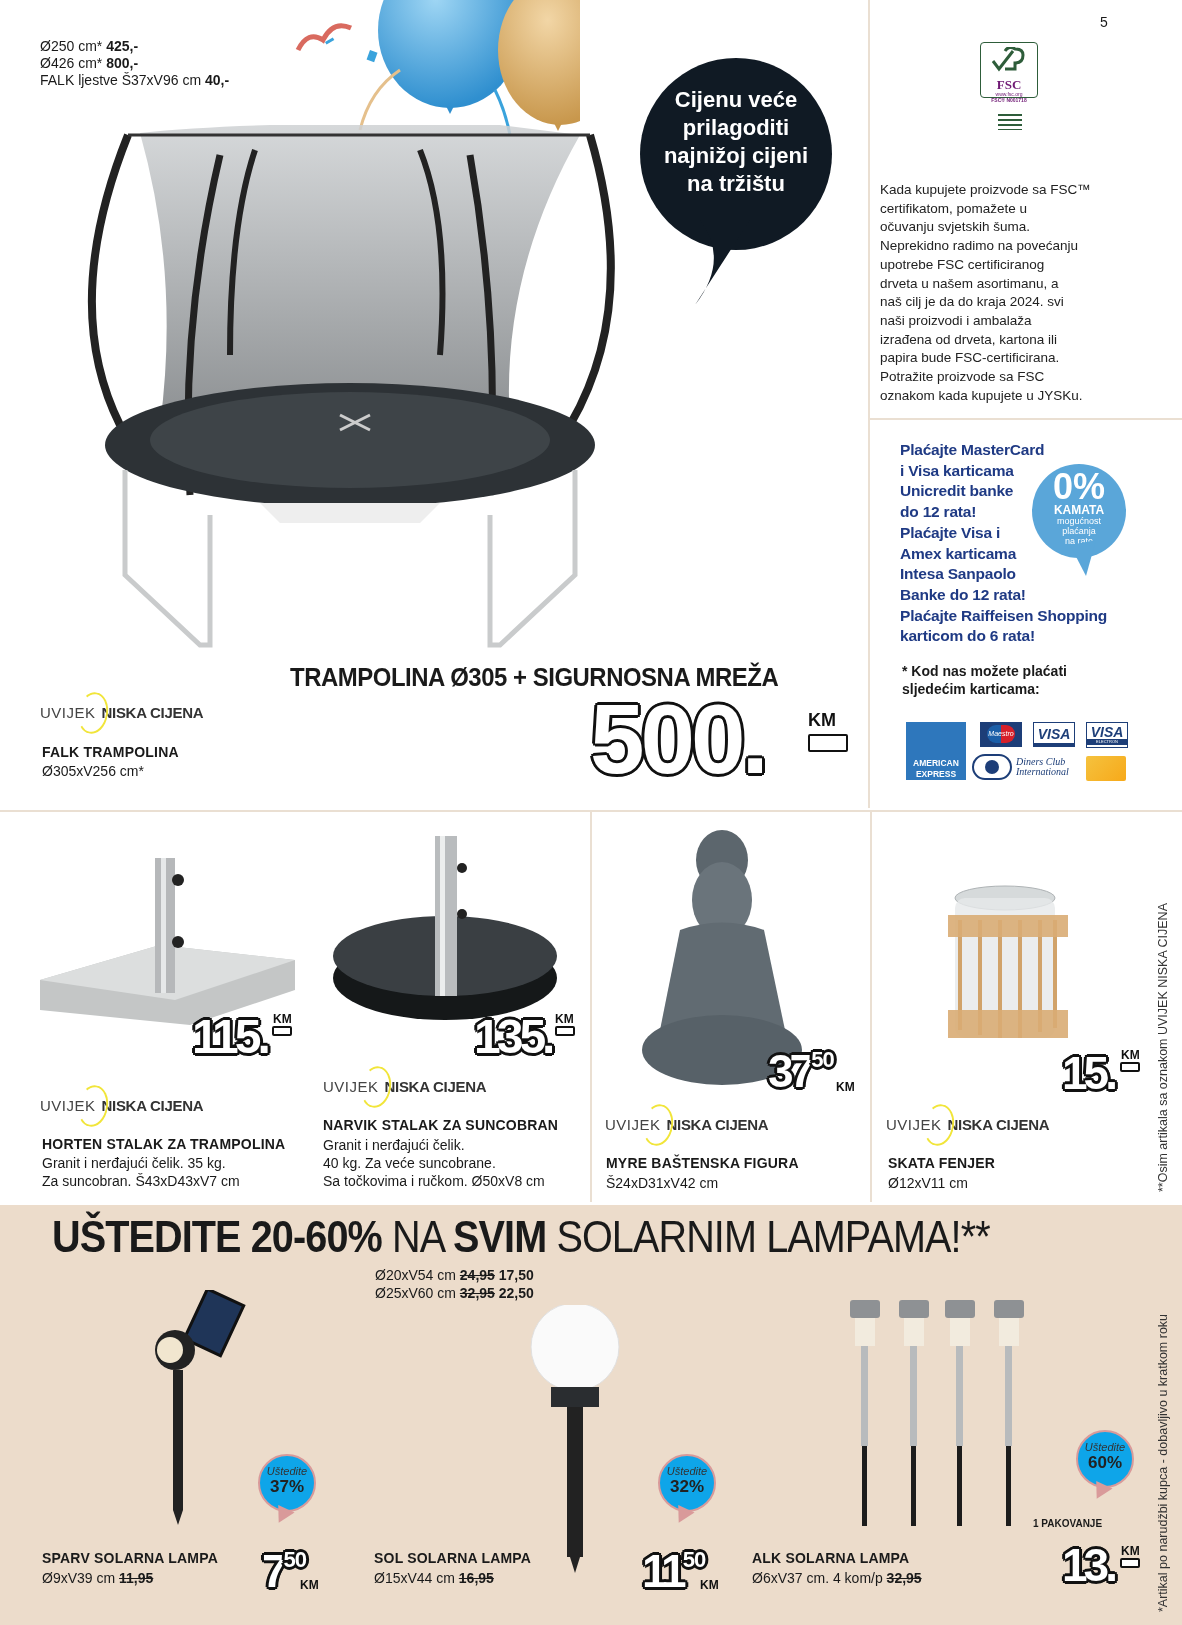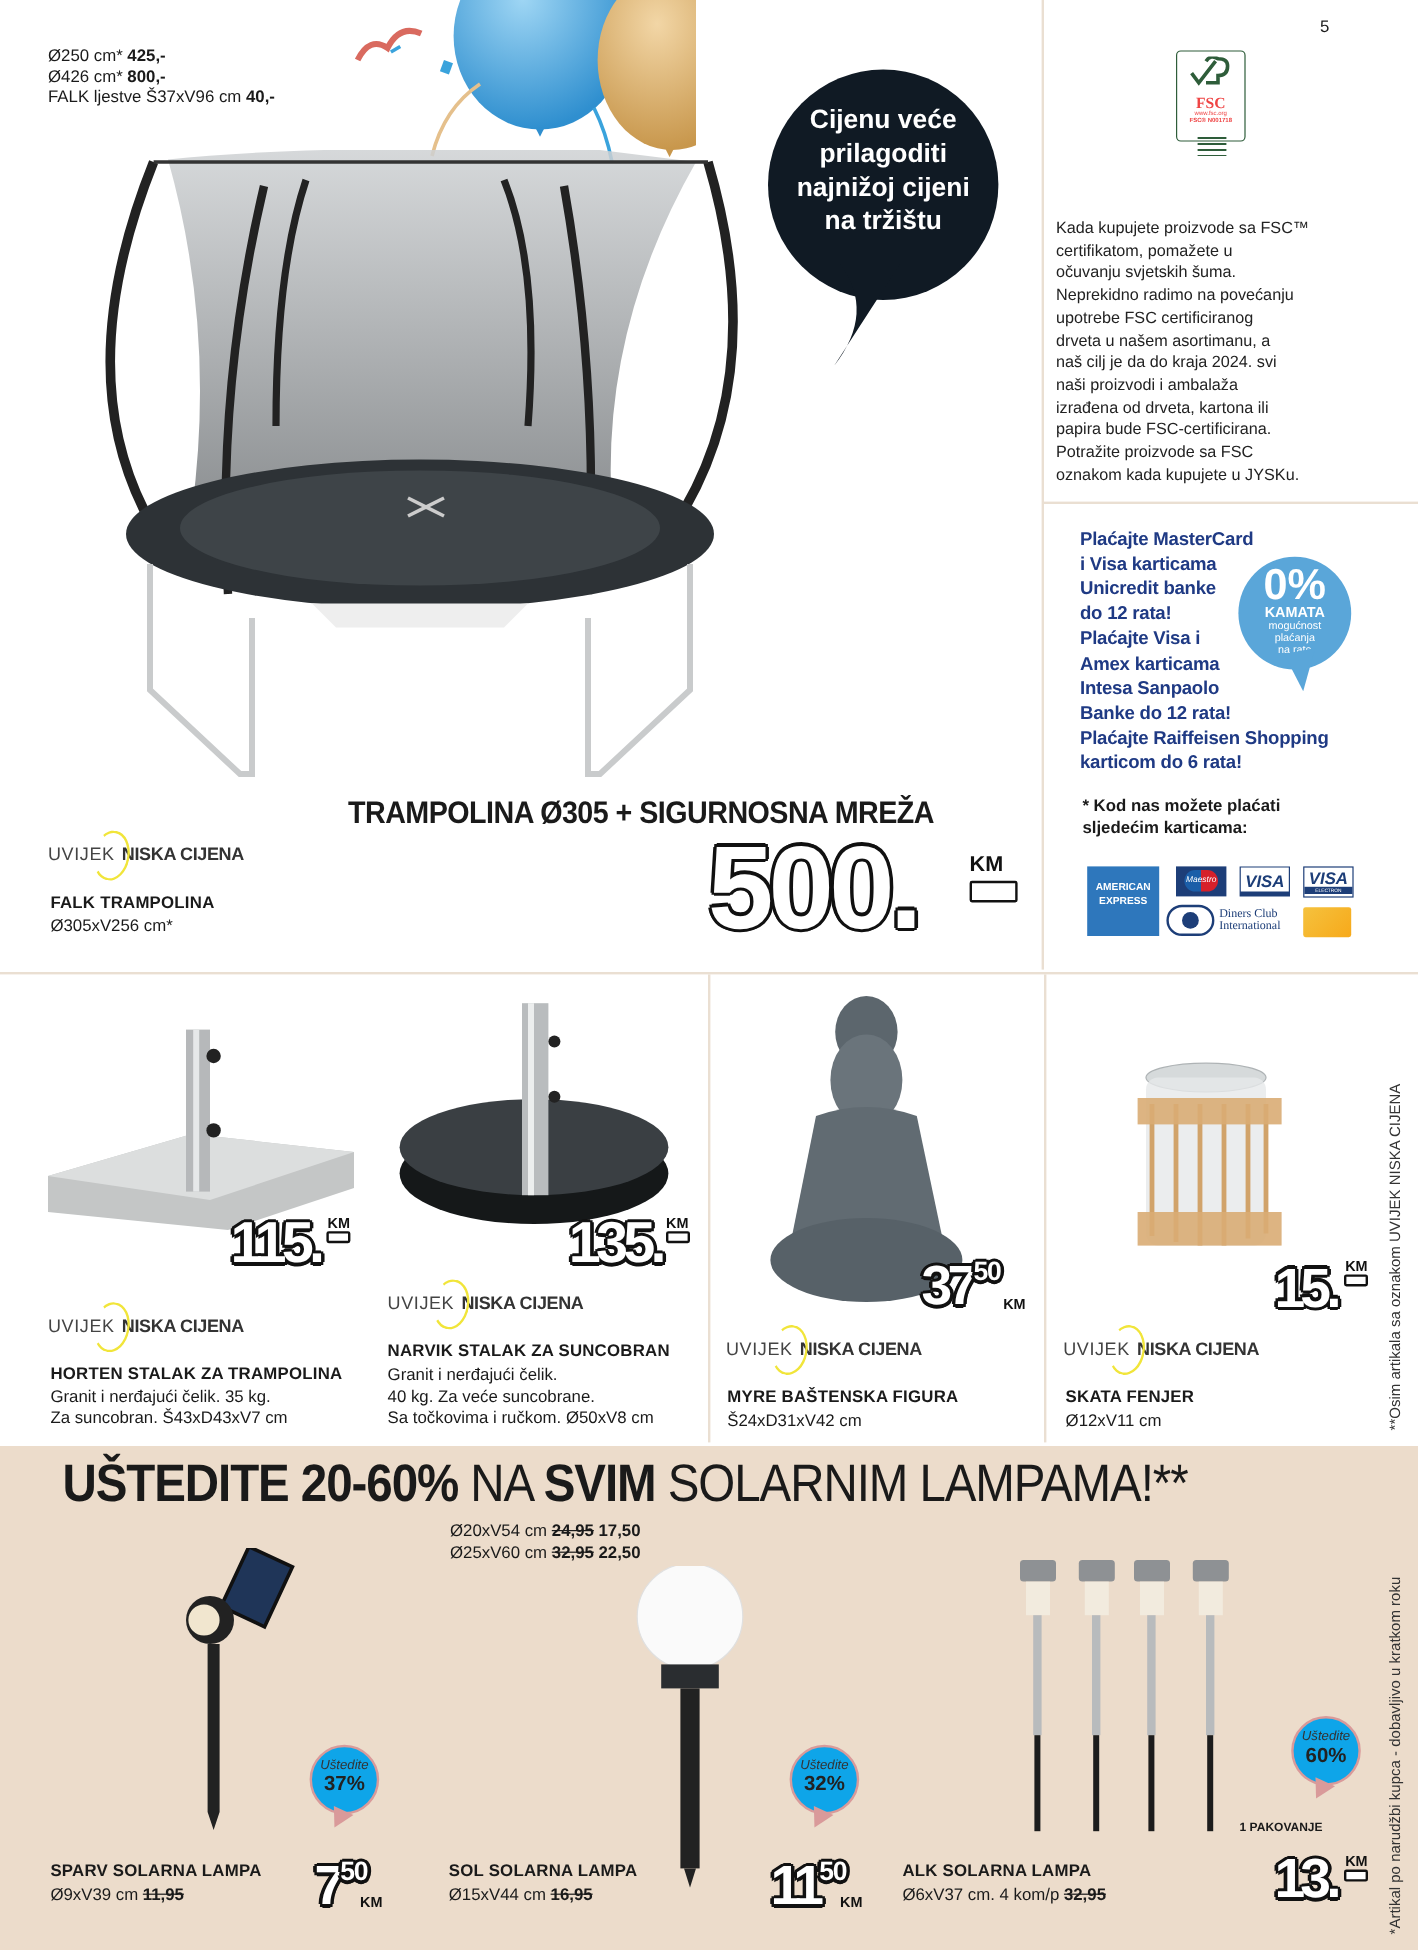--- a/index.html
+++ b/index.html
@@ -103,21 +103,21 @@
   <div>Ø305xV256 cm*</div>
 </div>
 
 <div class="abs price" style="left:590px;top:690px;font-size:98px">500.</div>
 <div class="km" style="left:808px;top:710px;font-size:18px">KM</div>
 <div class="dash" style="left:808px;top:734px;width:40px;height:18px"></div>
 
 <div class="vline" style="left:868px;top:0;height:808px"></div>
 <div class="abs" style="left:1100px;top:14px;font-size:14px">5</div>
 
-<div class="abs" style="left:980px;top:42px;width:58px;height:76px;border:1.5px solid #2e5d3a;border-radius:4px;text-align:center;color:#ef4444">
+<div class="abs" style="left:980px;top:42px;width:58px;height:56px;border:1.5px solid #2e5d3a;border-radius:4px;text-align:center;color:#701a75">
   <svg width="40" height="28" style="margin-top:4px">
       <path d="M4 14 l6 8 l14 -18 M16 22 h10 v-6 q8 0 8 -8 q0 -6 -8 -6 q-6 -4 -10 2" stroke="#2e5d3a" stroke-width="3" fill="none"></path>
     </svg>
   <div style="font-family:'Liberation Serif',serif;font-weight:bold;font-size:13px;line-height:12px">FSC</div>
   <div style="font-size:5px">www.fsc.org</div>
   <div style="font-size:5px;font-weight:bold">FSC® N001718</div>
 </div>
 <div class="abs" style="left:998px;top:114px;width:24px;height:16px;background:repeating-linear-gradient(#2e5d3a 0 2px,transparent 2px 5px)"></div>
 
 <div class="abs" style="left:880px;top:181px;width:250px;text-align:left;font-size:13.5px;line-height:18.7px;color:#222">
@@ -159,37 +159,37 @@
 </div>
 <svg class="abs" style="left:1070px;top:540px" width="30" height="40">
     <path d="M0 5 L26 0 L16 36z" fill="#5aa6d9"></path>
   </svg>
 
 <div class="abs" style="left:902px;top:662px;font-size:14px;font-weight:bold;line-height:18px">
   <div>* Kod nas možete plaćati</div>
   <div>sljedećim karticama:</div>
 </div>
 
-<div class="abs" style="left:906px;top:722px;width:60px;height:58px;background:#2e77bc;color:#fff;font-size:8.5px;font-weight:bold;padding-top:12px;line-height:11px;text-align:center">
+<div class="abs" style="left:906px;top:722px;width:60px;height:58px;background:#2e77bc;color:#fff;font-size:8.5px;font-weight:bold;padding-top:36px;line-height:11px;text-align:center">
   <div>AMERICAN</div>
     <div>EXPRESS</div>
 </div>
 <div class="abs" style="left:980px;top:722px;width:42px;height:25px;background:#1d3e78;text-align:center">
   <span style="display:inline-block;width:28px;height:18px;margin-top:3px;border-radius:9px;background:linear-gradient(90deg,#1b5ea8 50%,#d6202a 50%);color:#fff;font-size:7px;font-style:italic;line-height:18px">Maestro</span>
 </div>
 <div class="abs" style="left:1033px;top:722px;width:42px;height:25px;border:1px solid #1d3e78;color:#1d3e78;font-weight:bold;font-style:italic;font-size:14px;text-align:center;line-height:22px;border-bottom:4px solid #1d3e78">VISA</div>
 <div class="abs" style="left:1086px;top:722px;width:42px;height:26px;border:1px solid #1d3e78;color:#1d3e78;text-align:center;line-height:14px">
   <div style="font-weight:bold;font-style:italic;font-size:14px;margin-top:2px">VISA</div>
   <div style="background:#1d3e78;color:#fff;font-size:4px;line-height:6px">ELECTRON</div>
 </div>
 <div class="abs" style="left:972px;top:754px;width:100px;height:26px;display:flex;align-items:center">
   <span style="width:40px;height:26px;border-radius:13px;border:2px solid #1d3e78;display:flex;justify-content:center;align-items:center">
       <span style="width:14px;height:14px;border-radius:50%;background:#1d3e78"></span>
     </span>
-  <span style="font-family:'Liberation Serif',serif;font-size:10px;line-height:10px;margin-left:4px;color:#1d3e78"><span>Diners Club</span><br><span>International</span></span>
+  <span style="font-family:'Liberation Serif',serif;font-style:italic;font-size:10px;line-height:10px;margin-left:4px;color:#1d3e78"><span>Diners Club</span><br><span>International</span></span>
 </div>
 <div class="abs" style="left:1086px;top:756px;width:40px;height:25px;background:linear-gradient(135deg,#f5c23e,#f7a91a);border-radius:2px"></div>
 
 <div class="hline" style="left:0;top:810px;width:1182px"></div>
 <div class="vline" style="left:590px;top:812px;height:390px"></div>
 <div class="vline" style="left:870px;top:812px;height:390px"></div>
 
 <svg class="abs" style="left:40px;top:850px" width="260" height="190">
   <path d="M0 130 L120 95 L255 110 L255 140 L150 175 L0 160z" fill="#c4c6c6"></path>
   <path d="M0 130 L120 95 L255 110 L135 150z" fill="#dcdede"></path>

